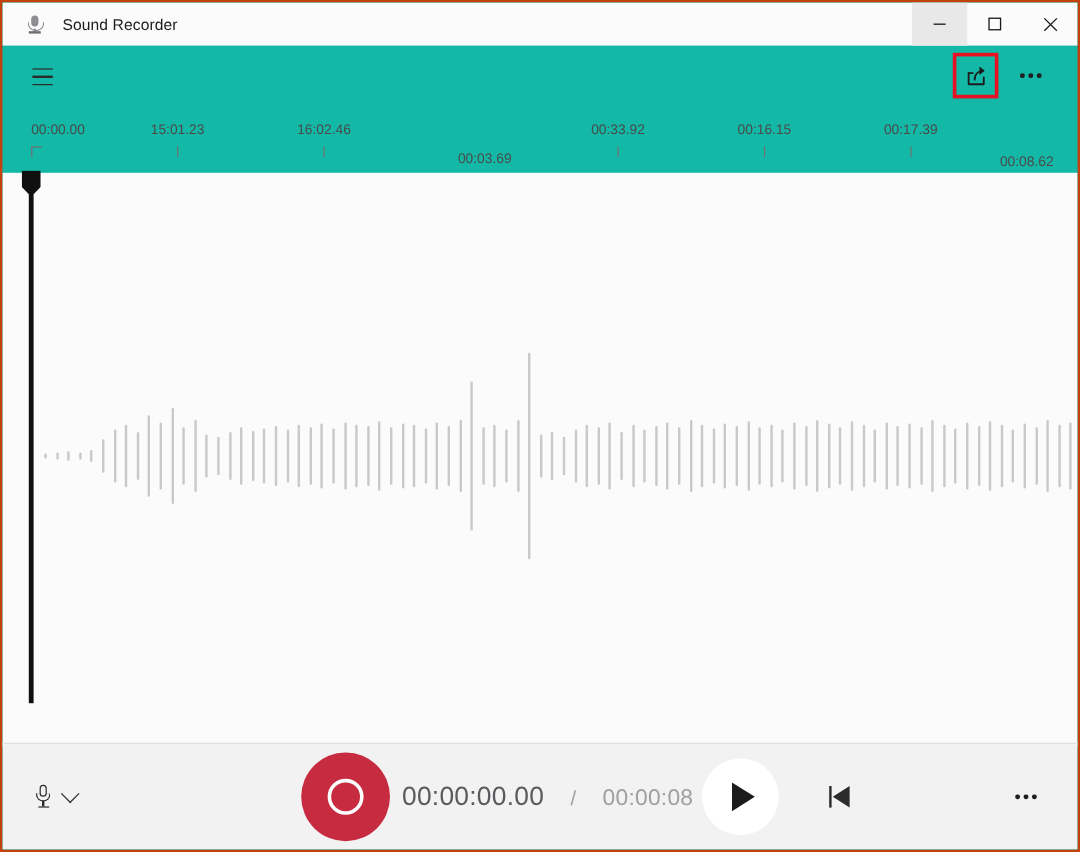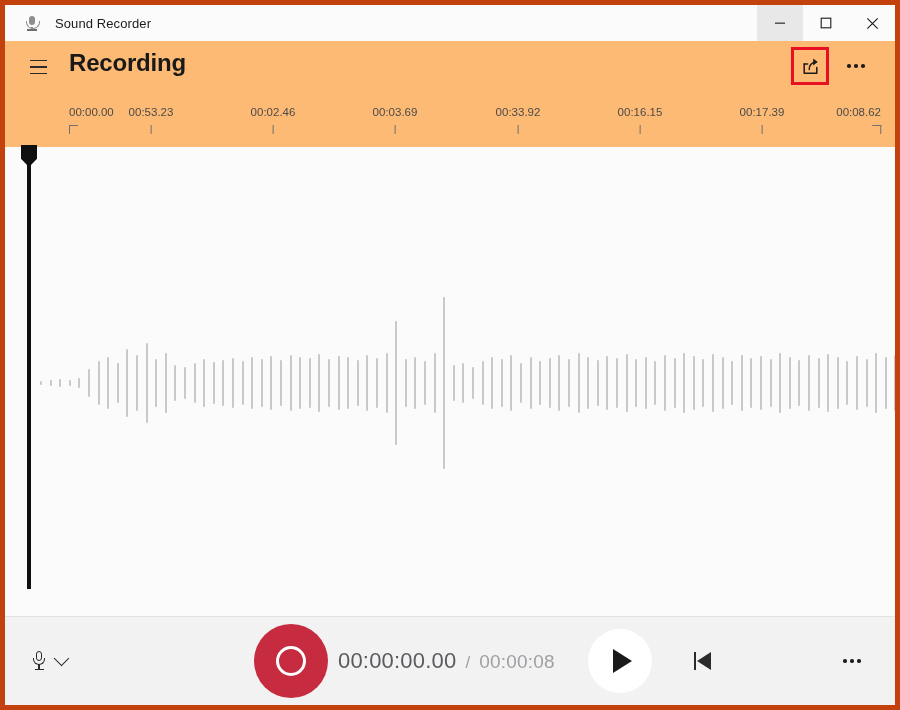--- a/index.html
+++ b/index.html
@@ -7,22 +7,22 @@
     padding: 0;
     background: #ffffff;
   }
   body {
     font-family: "Liberation Sans", sans-serif;
   }
   #app {
     position: relative;
     width: 900px;
     height: 710px;
-    background: #fdba74;
-    border: 5px solid #c2410c;
+    background: #14b8a6;
+    border: 2px solid #c2410c;
     box-sizing: border-box;
     overflow: hidden;
   }
 
   
   .titlebar {
     position: absolute;
     left: 0; top: 0;
     width: 100%;
     height: 36px;
@@ -188,22 +188,22 @@
     box-sizing: border-box;
   }
   .tick .corner-r {
     margin: 6px 0 0 auto;
     width: 9px;
     height: 9px;
     border-right: 1px solid #707070;
     border-top: 1px solid #707070;
     box-sizing: border-box;
   }
-  .tick.first { transform: none; text-align: left; margin-left: 40px; }
-  .tick.last  { transform: translateX(-100%); text-align: left; }
+  .tick.first { transform: none; text-align: left; }
+  .tick.last  { transform: translateX(-100%); text-align: left; margin-top: 26px; }
 
   
   .wave-area {
     position: absolute;
     left: 0; top: 142px;
     width: 100%;
     height: 478px;
     background: #fbfbfb;
     overflow: hidden;
   }
@@ -325,21 +325,21 @@
     border: 3px solid #ffffff;
     box-sizing: border-box;
   }
   .time-readout {
     position: absolute;
     left: 333px;
     top: 50%;
     transform: translateY(-50%);
     display: flex;
     align-items: baseline;
-    gap: 9px;
+    gap: 22px;
     white-space: nowrap;
   }
   .time-cur {
     font-size: 22px;
     color: #5b5b5f;
     letter-spacing: 0.2px;
   }
   .time-sep {
     font-size: 17px;
     color: #a0a0a4;
@@ -432,21 +432,20 @@
       </div>
     </div>
   </div>
 
   <div class="cmdbar">
     <div class="hamburger">
       <i></i>
         <i></i>
         <i></i>
     </div>
-    <div class="page-title">Recording</div>
 
     <div class="share-wrap">
       <svg width="21" height="21" viewBox="0 0 21 21">
         <path d="M4.2 8.0 V17.2 H16.8 V11.6" fill="none" stroke="#1b1b1b" stroke-width="1.5" stroke-linecap="round" stroke-linejoin="round"></path>
         <path d="M4.2 8.0 H7.6" fill="none" stroke="#1b1b1b" stroke-width="1.5" stroke-linecap="round"></path>
         <path d="M9.2 13.4 C9.2 8.6 12.6 6.2 16.4 5.9" fill="none" stroke="#1b1b1b" stroke-width="1.5" stroke-linecap="round" stroke-linejoin="round"></path>
         <path d="M13.2 2.4 L17.6 5.9 L13.2 9.4 Z" fill="#1b1b1b"></path>
       </svg>
     </div>
 
@@ -458,28 +457,28 @@
       </div>
     </div>
   </div>
 
   <div class="ruler" id="ruler">
       <div class="tick first" style="left: 24px;">
         <div class="lbl">00:00.00</div>
         <div class="corner-l"></div>
       </div>
       <div class="tick" style="left: 146px;">
-        <div class="lbl">00:53.23</div>
+        <div class="lbl">15:01.23</div>
         <div class="mark"></div>
       </div>
       <div class="tick" style="left: 268px;">
-        <div class="lbl">00:02.46</div>
+        <div class="lbl">16:02.46</div>
         <div class="mark"></div>
       </div>
-      <div class="tick" style="left: 390px;">
+      <div class="tick" style="left: 402px; margin-top: 24px;">
         <div class="lbl">00:03.69</div>
         <div class="mark"></div>
       </div>
       <div class="tick" style="left: 513px;">
         <div class="lbl">00:33.92</div>
         <div class="mark"></div>
       </div>
       <div class="tick" style="left: 635px;">
         <div class="lbl">00:16.15</div>
         <div class="mark"></div>

